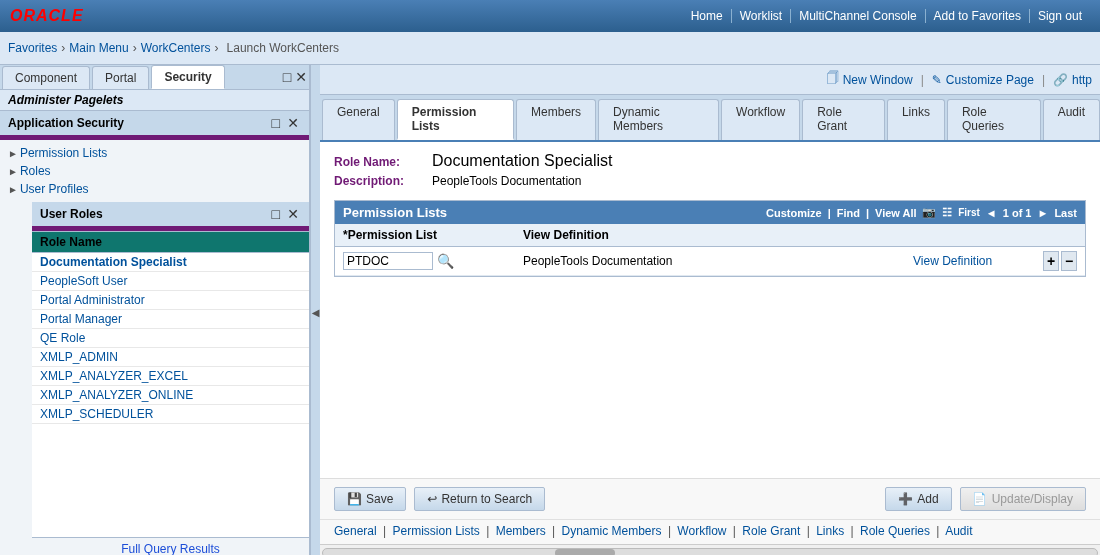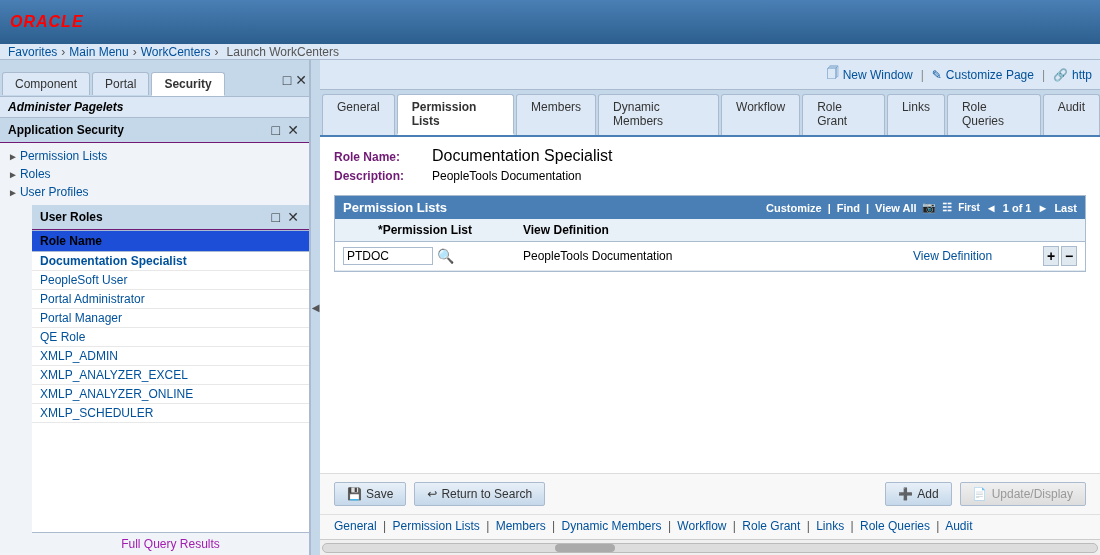--- a/index.html
+++ b/index.html
@@ -1,21 +1,21 @@
 <!DOCTYPE html>
 <html><head>
   <meta charset="utf-8">
   <style>
     * { margin: 0; padding: 0; box-sizing: border-box; }
     body { font-family: Arial, sans-serif; font-size: 12px; background: #fff; width: 1100px; height: 555px; overflow: hidden; }
 
     
     .top-bar {
       background: linear-gradient(to bottom, #4a7fb5, #2c5f8e);
-      height: 44px;
+      height: 32px;
       display: flex;
       align-items: center;
       justify-content: space-between;
       padding: 0 10px;
     }
     .oracle-logo {
       color: #fff;
       font-size: 16px;
       font-weight: bold;
       font-style: italic;
@@ -33,21 +33,21 @@
       color: #fff;
       text-decoration: none;
       padding: 0 8px;
       border-right: 1px solid #8ab0d0;
     }
     .top-nav-links a:last-child { border-right: none; }
 
     
     .breadcrumb-bar {
       background: #dce8f5;
-      height: 16px;
+      height: 33px;
       display: flex;
       align-items: center;
       padding: 0 8px;
       font-size: 12px;
       border-bottom: 1px solid #aabbd0;
     }
     .breadcrumb-bar a { color: #00519b; text-decoration: none; }
     .breadcrumb-bar span { color: #555; margin: 0 4px; }
 
     
@@ -65,22 +65,22 @@
       display: flex;
       flex-direction: column;
       overflow: hidden;
     }
 
     
     .left-tabs {
       display: flex;
       background: #c5d8ea;
       border-bottom: 1px solid #aabbd0;
-      align-items: flex-start;
-      padding-top: 12px;
+      align-items: center;
+      padding-top: 0;
     }
     .left-tab {
       padding: 4px 12px;
       font-size: 12px;
       cursor: pointer;
       border: 1px solid #aabbd0;
       border-bottom: none;
       background: #dce8f5;
       color: #333;
       margin-left: 2px;
@@ -103,21 +103,21 @@
 
     
     .section-header {
       background: #c5d8ea;
       padding: 4px 8px;
       font-weight: bold;
       font-size: 12px;
       display: flex;
       justify-content: space-between;
       align-items: center;
-      border-bottom: 1px solid #701a75;
+      border-bottom: 5px solid #701a75;
     }
     .section-links {
       padding: 4px 0;
       background: #f0f4f8;
     }
     .section-link-item {
       display: flex;
       align-items: center;
       padding: 2px 8px;
       font-size: 12px;
@@ -129,21 +129,21 @@
 
     
     .user-roles-section {
       flex: 1;
       display: flex;
       flex-direction: column;
       overflow: hidden;
       padding-left: 32px;
     }
     .roles-table-header {
-      background: #1d4ed8;
+      background: #0f766e;
       padding: 3px 8px;
       font-weight: bold;
       font-size: 12px;
       border-bottom: 1px solid #aabbd0;
       border-top: 1px solid #aabbd0;
     }
     .roles-list {
       flex: 1;
       overflow-y: auto;
       background: #fff;
@@ -158,21 +158,21 @@
       font-size: 12px;
     }
     .role-item.active { font-weight: bold; }
     .full-query-link {
       text-align: center;
       padding: 4px;
       background: #f0f4f8;
       border-top: 1px solid #aabbd0;
     }
     .full-query-link a {
-      color: #a21caf;
+      color: #1d4ed8;
       text-decoration: none;
       font-size: 12px;
     }
 
     
     .right-panel {
       flex: 1;
       display: flex;
       flex-direction: column;
       background: #fff;
@@ -284,21 +284,21 @@
       display: flex;
       background: #e8f0f8;
       border-bottom: 1px solid #aabbd0;
       padding: 2px 0;
     }
     .perm-col-h {
       font-weight: bold;
       font-size: 12px;
       padding: 2px 8px;
     }
-    .perm-col-h.list { width: 180px; text-align: center; }
+    .perm-col-h.list { width: 180px; }
     .perm-col-h.desc { flex: 1; }
     .perm-col-h.viewdef { width: 130px; }
     .perm-col-h.actions { width: 50px; }
 
     .perm-row {
       display: flex;
       align-items: center;
       border-bottom: 1px solid #e0e8f0;
       padding: 2px 0;
       background: #fff;
@@ -430,20 +430,27 @@
       position: absolute;
       left: 30%;
     }
   </style>
 </head>
 <body>
 
 <div class="top-bar">
   <div class="oracle-logo">
     <span>ORACLE</span>
+  </div>
+  <div class="top-nav-links">
+    <a href="#">Home</a>
+    <a href="#">Worklist</a>
+    <a href="#">MultiChannel Console</a>
+    <a href="#">Add to Favorites</a>
+    <a href="#">Sign out</a>
   </div>
 </div>
 
 <div class="breadcrumb-bar">
   <a href="#">Favorites</a>
   <span>›</span>
   <a href="#">Main Menu</a>
   <span>›</span>
   <a href="#">WorkCenters</a>
   <span>›</span>

